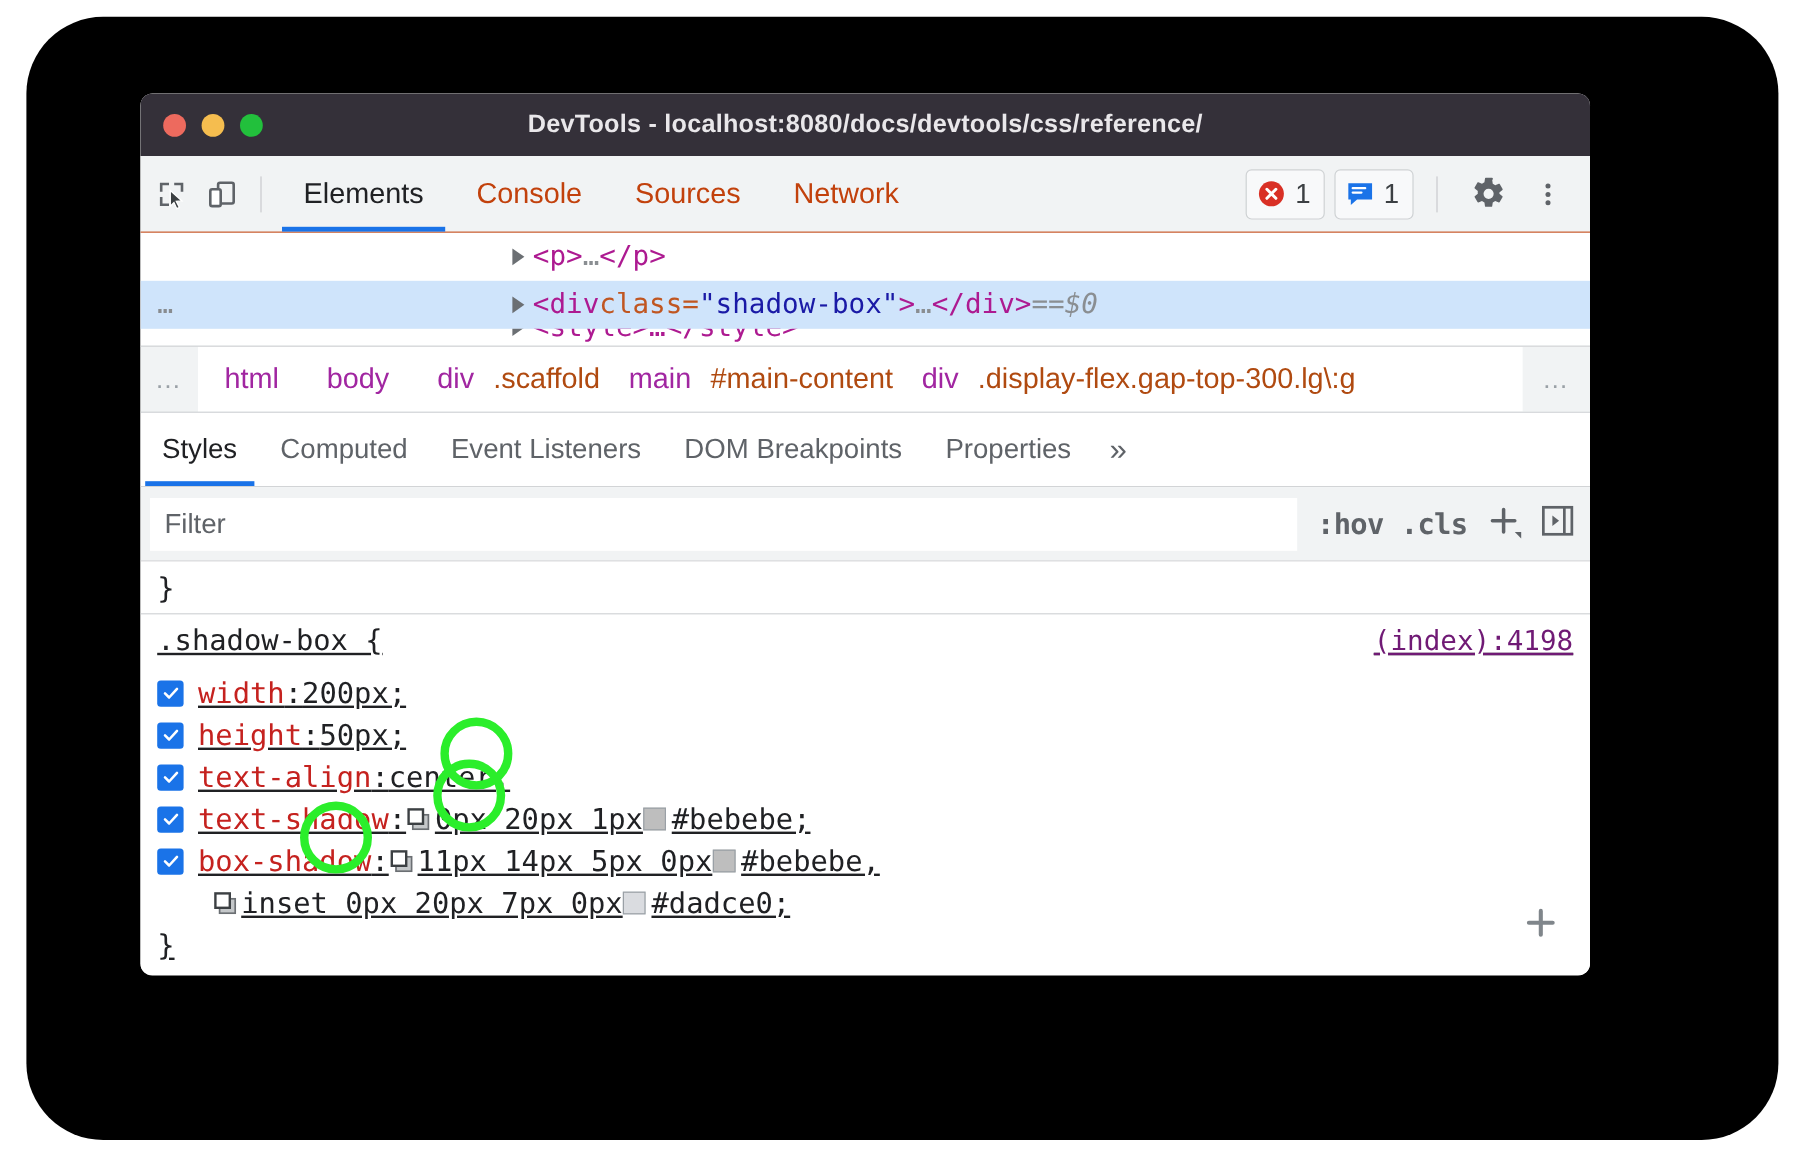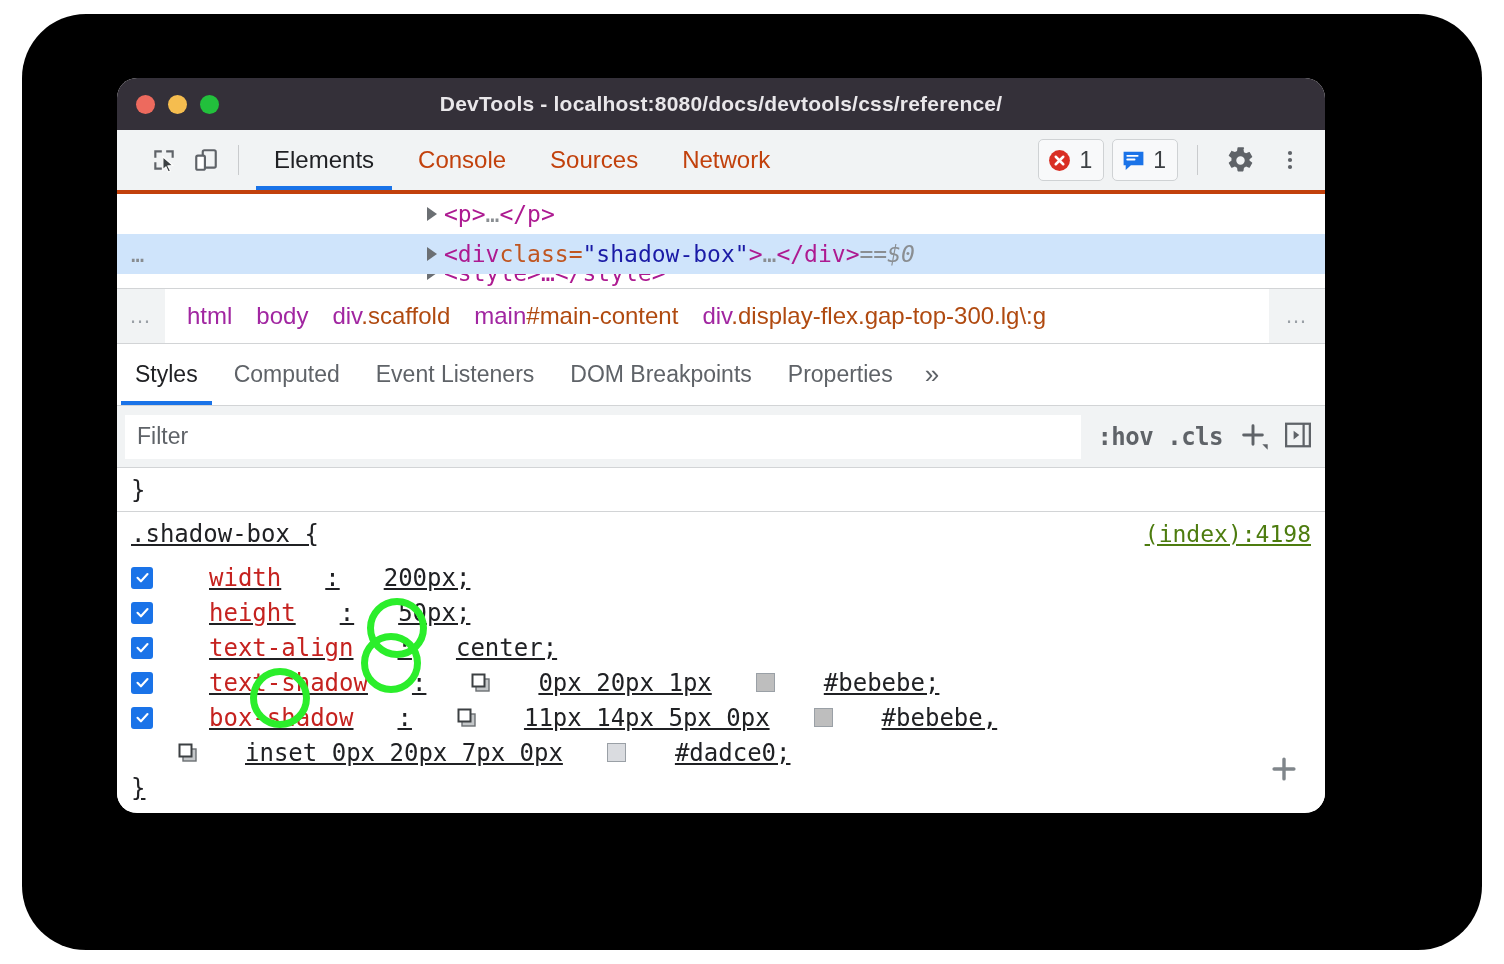--- a/index.html
+++ b/index.html
@@ -20,21 +20,21 @@
     width: 1460px; height: 936px;
     background: #000000;
     border-radius: 64px;
   }
 
   
   #window {
     position: absolute;
     left: 117px; top: 78px;
     width: 1208px; height: 735px;
-    border-radius: 20px;
+    border-radius: 10px;
     overflow: hidden;
     background: #ffffff;
     box-shadow: 0 4px 26px rgba(0,0,0,0.55);
   }
 
   
   #titlebar {
     height: 52px;
     background: #343039;
     display: flex;
@@ -54,24 +54,24 @@
     font-size: 21px;
     font-weight: bold;
     letter-spacing: 0.2px;
     pointer-events: none;
   }
 
   
   #dt-toolbar {
     height: 64px;
     background: #f1f3f4;
-    border-bottom: 4px solid #c2410c;
-    display: flex;
-    align-items: center;
-    padding: 0 14px 0 26px;
+    border-bottom: 1px solid #c2410c;
+    display: flex;
+    align-items: center;
+    padding: 0 14px 0 5px;
     position: relative;
   }
   .tb-icon-btn {
     width: 42px; height: 42px;
     display: flex; align-items: center; justify-content: center;
     border-radius: 4px;
     flex: 0 0 auto;
   }
   .tb-sep {
     width: 1px; height: 30px;
@@ -183,21 +183,21 @@
     overflow: hidden;
     padding-left: 10px;
   }
   .crumb {
     font-size: 24px;
     padding: 0 12px;
     white-space: nowrap;
     flex: 0 0 auto;
   }
   .crumb .tagname { color: #a126a1; }
-  .crumb .mod { color: #b04a10; }
+  .crumb .mod { color: #b04a10; margin-left: 16px; }
   .crumb-dots.right {
     background: #f1f3f4;
     height: 100%;
     display: flex;
     align-items: center;
     padding: 0 16px;
   }
 
   
   #side-tabs {
@@ -277,32 +277,31 @@
   }
   #rule-block { padding: 8px 0 0 0; position: relative; text-decoration: underline; }
   .rule-head {
     display: flex; align-items: baseline;
     padding: 0 14px 0 14px;
     height: 40px;
   }
   .selector { color: #202124; }
   .src-link {
     margin-left: auto;
-    color: #4d7c0f;
+    color: #701a75;
     text-decoration: underline;
     font-size: 23px;
   }
   .decl {
     display: flex;
     align-items: center;
     height: 35px;
     padding-left: 14px;
     white-space: nowrap;
     position: relative;
-    gap: 44px;
   }
   .cbox {
     width: 22px; height: 22px;
     background: #1a73e8;
     border-radius: 3px;
     margin-right: 12px;
     flex: 0 0 auto;
     display: flex; align-items: center; justify-content: center;
   }
   .prop { color: #c5221f; }

